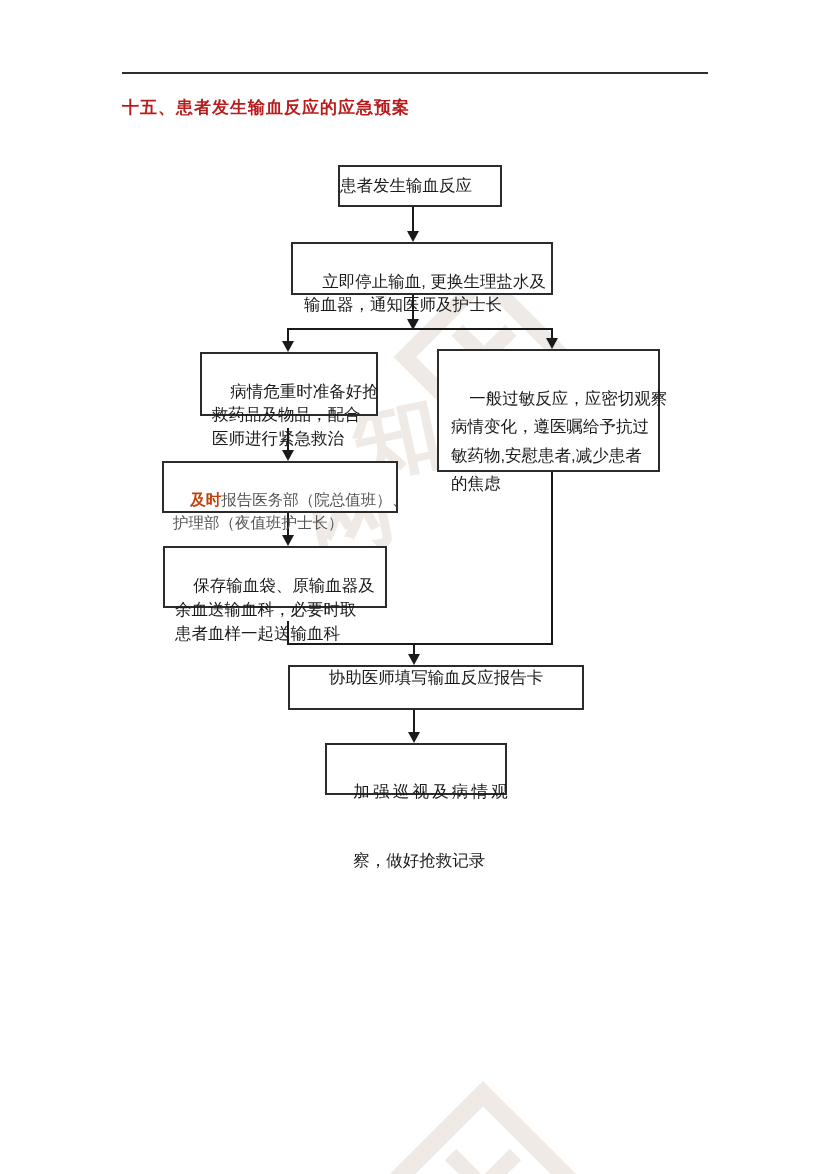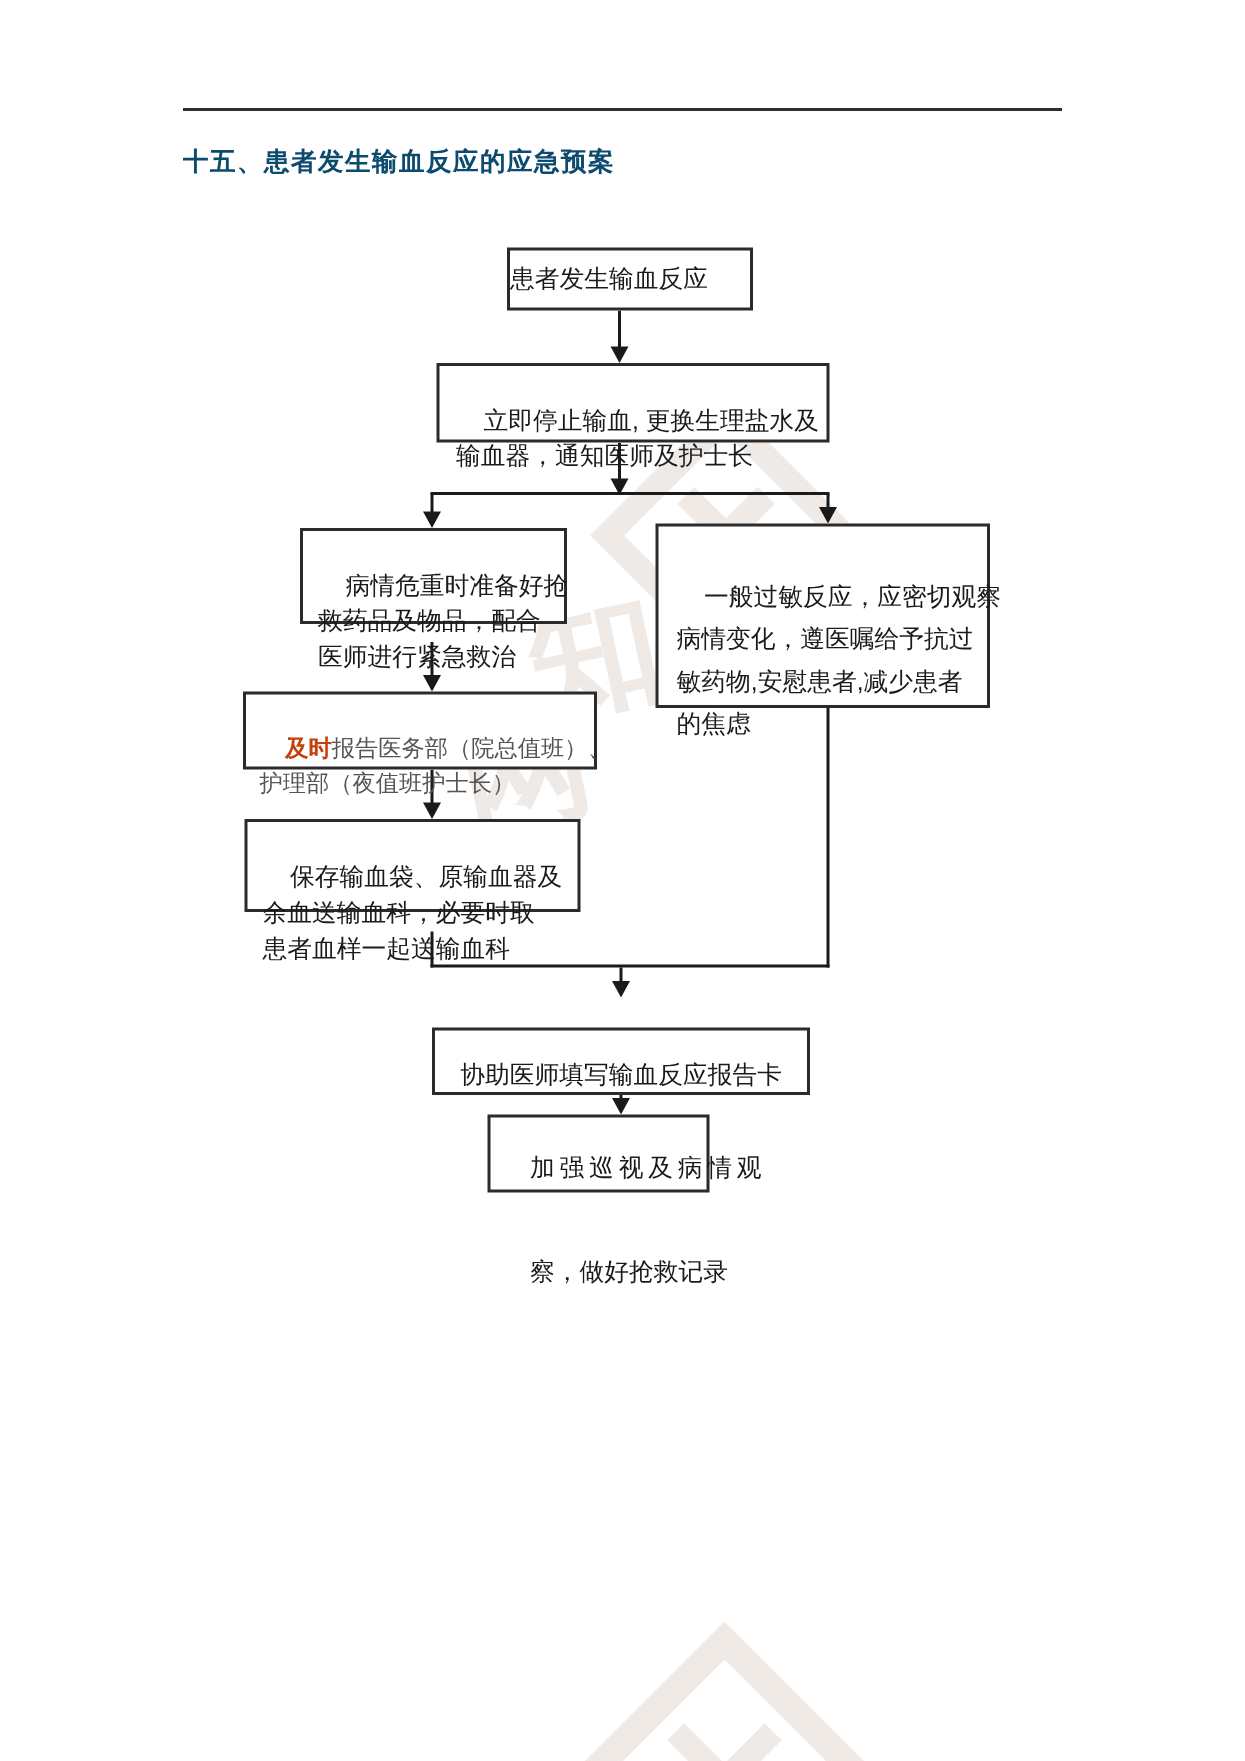--- a/index.html
+++ b/index.html
@@ -11,21 +11,21 @@
     font-family:"Liberation Sans","DejaVu Sans",sans-serif;
     color:#1a1a1a;
   }
   
   .header-rule{
     position:absolute;left:122px;top:72px;width:586px;height:2px;
     background:#2e2e2e;
   }
   .doc-title{
     position:absolute;left:122px;top:96px;
-    font-size:17px;font-weight:bold;color:#0c4a6e;
+    font-size:17px;font-weight:bold;color:#b91c1c;
     letter-spacing:1px;white-space:pre;
   }
   
   .wm{position:absolute;color:#efeae6;z-index:0;}
   .wm-diamond{
     position:absolute;box-sizing:border-box;
     border:16px solid #efeae6;
     transform:rotate(45deg);
   }
   .wm-diamond::before{
@@ -52,24 +52,24 @@
     padding:3px 6px 0 11px;line-height:23px;}
   .n-critical{left:200px;top:352px;width:178px;height:64px;
     padding:2px 4px 0 10px;line-height:23.5px;}
   .n-allergic{left:437px;top:349px;width:223px;height:123px;
     padding:4px 4px 0 12px;line-height:28.5px;}
   .n-report{left:162px;top:461px;width:236px;height:52px;
     padding:2px 1px 0 9px;line-height:23px;font-size:15.5px;color:#555555;}
   .n-report .lead{font-weight:bold;color:#c2410c;}
   .n-preserve{left:163px;top:546px;width:224px;height:62px;
     padding:1px 4px 0 10px;line-height:24px;}
-  .n-card{left:288px;top:665px;width:252px;height:45px;
-    display:flex;align-items:flex-end;justify-content:center;margin-top:20px;}
-  .n-observe{left:325px;top:743px;width:148px;height:52px;
-    padding:0 2px 0 8px;line-height:23px;}
+  .n-card{left:288px;top:665px;width:296px;height:45px;
+    display:flex;align-items:flex-start;justify-content:center;}
+  .n-observe{left:325px;top:743px;width:182px;height:52px;
+    padding:12px 2px 0 8px;line-height:23px;}
   .n-observe .justified{letter-spacing:3.2px;}
   
   .ln{position:absolute;background:#1a1a1a;z-index:1;}
   .v{width:2px;} .h{height:2px;}
   .ln-v1{left:412px;top:207px;height:27px;}
   .ln-v2{left:412px;top:295px;height:27px;}
   .ln-hsplit{left:287px;top:328px;width:266px;}
   .ln-vl1{left:287px;top:329px;height:15px;}
   .ln-vr1{left:551px;top:329px;height:12px;}
   .ln-vl2{left:287px;top:428px;height:25px;}

